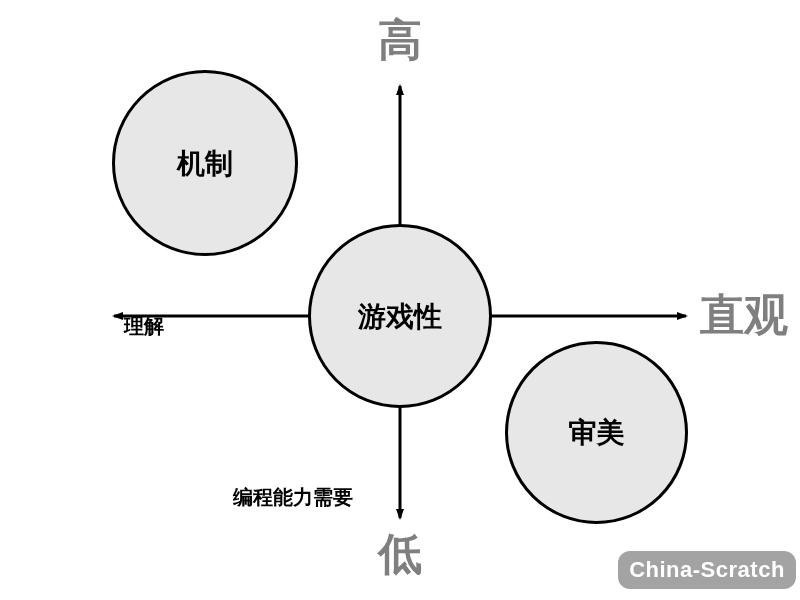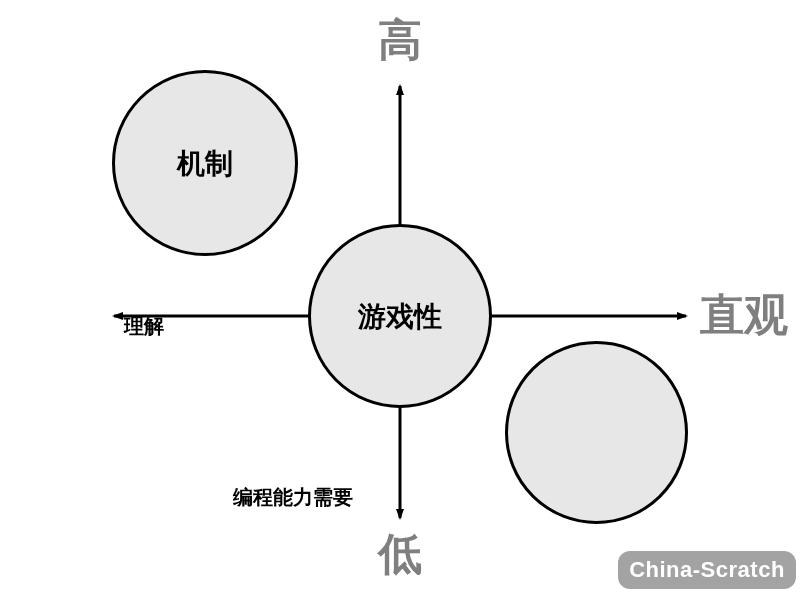--- a/index.html
+++ b/index.html
@@ -115,19 +115,20 @@
 
   <div class="bubble top-left">
     <span class="bubble-label">机制</span>
   </div>
 
   <div class="bubble center">
     <span class="bubble-label">游戏性</span>
   </div>
 
   <div class="bubble bottom-right">
+    <span class="bubble-label">审美</span>
   </div>
 
   <div class="watermark">
     <span class="watermark-label">China-Scratch</span>
   </div>
 
 </div>
 
 </body></html>

